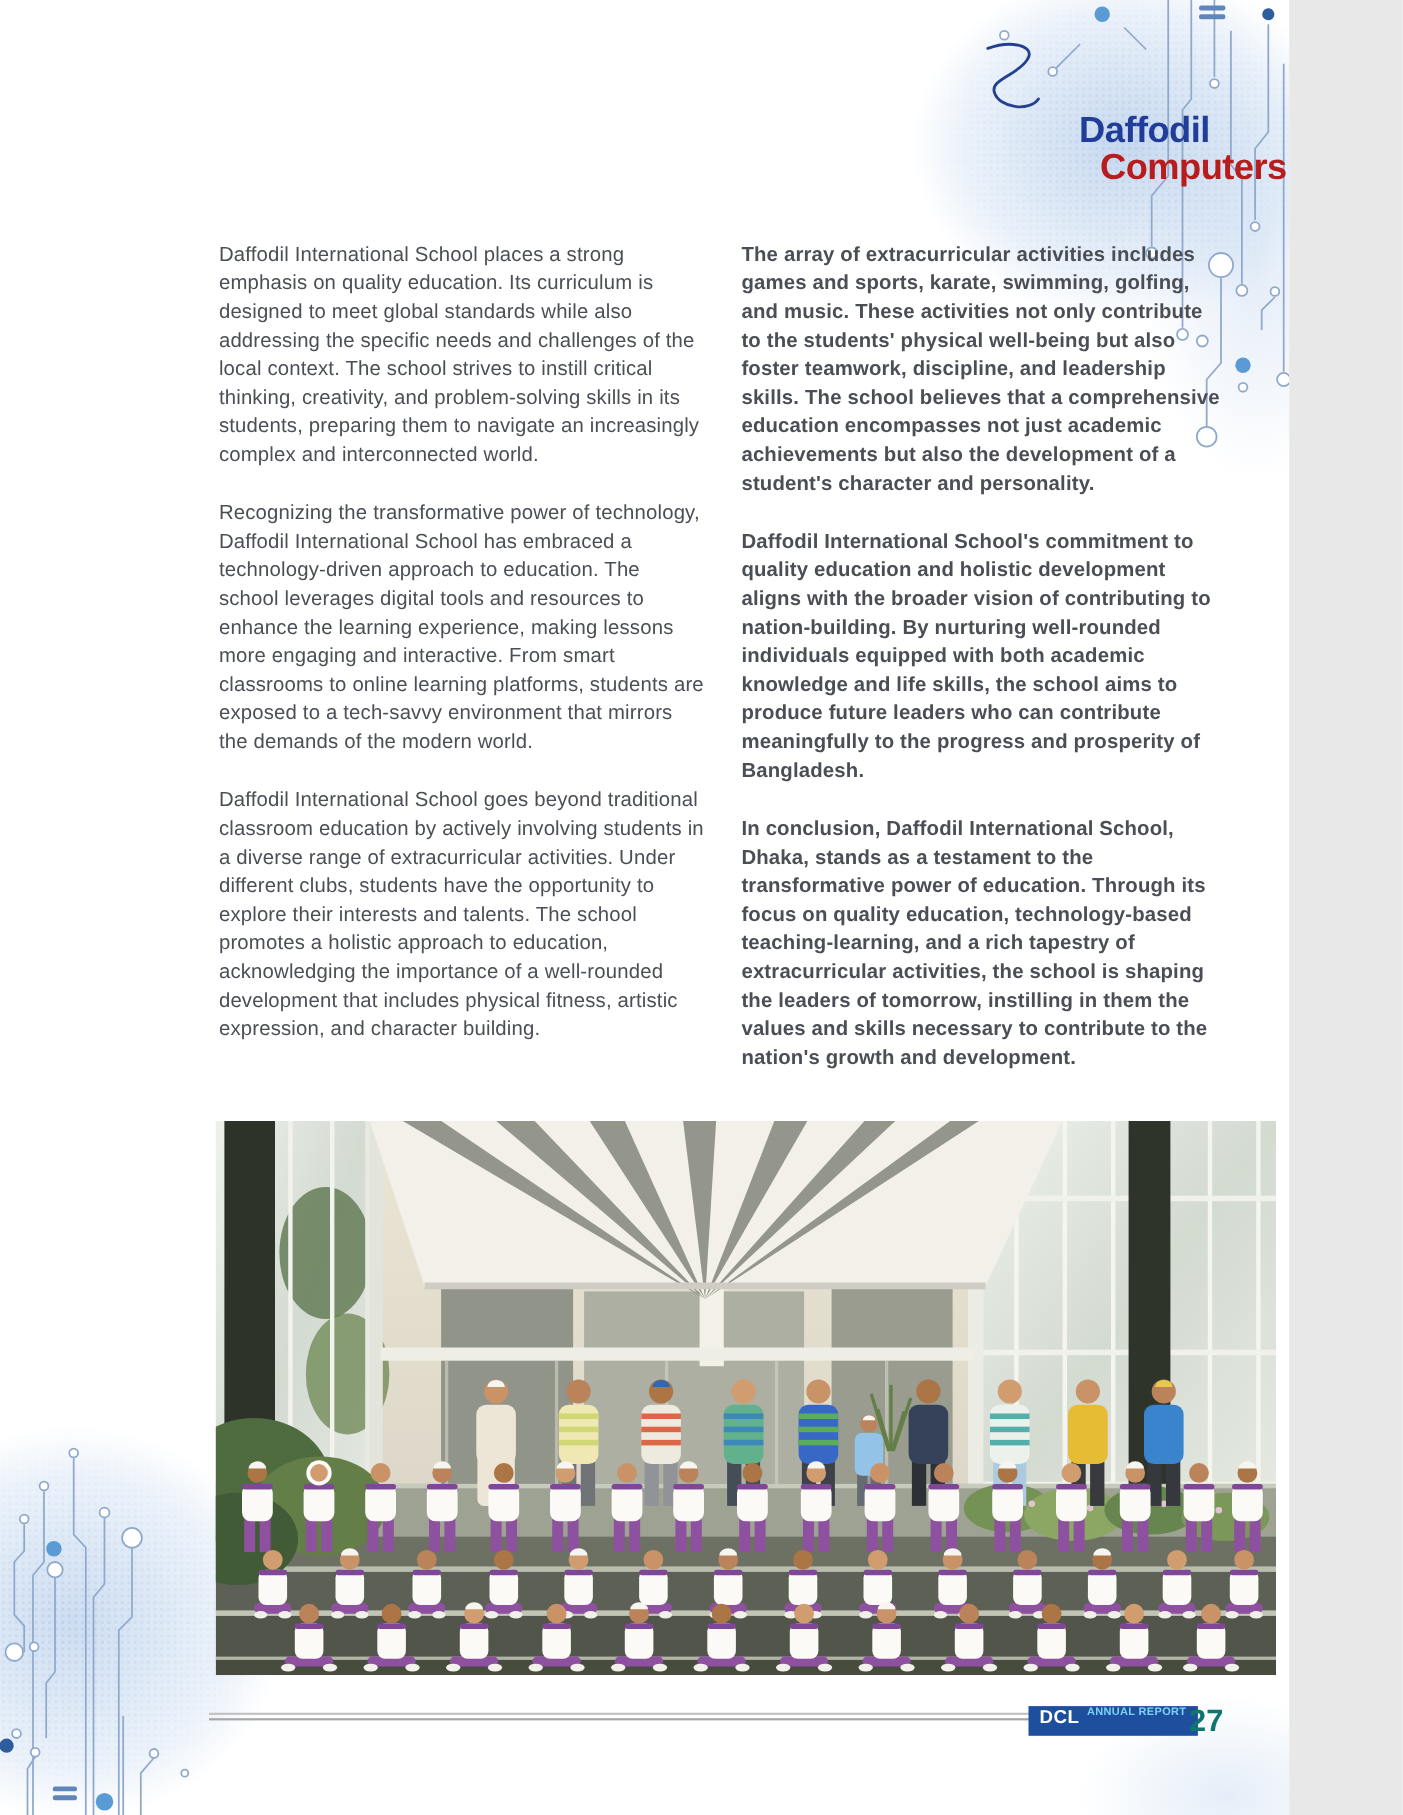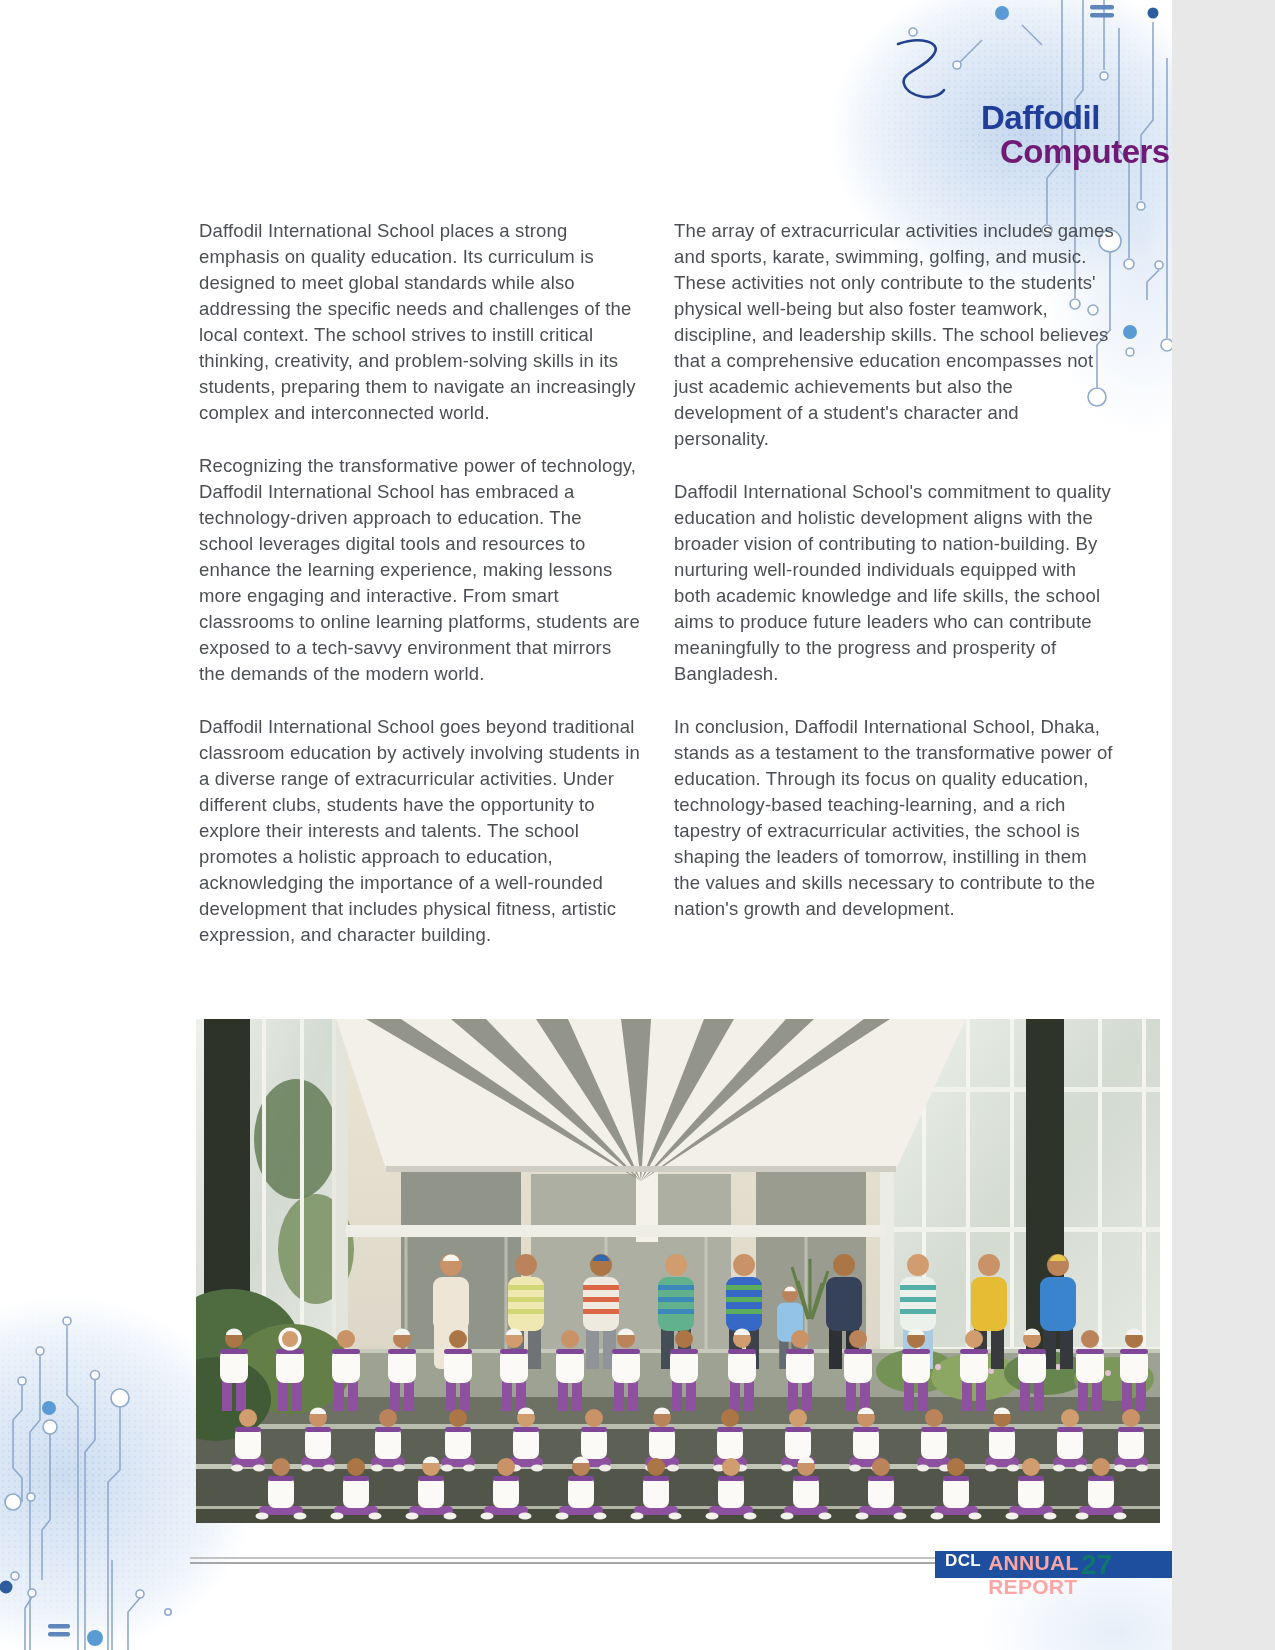--- a/index.html
+++ b/index.html
@@ -26,31 +26,31 @@
   
   .logo-line{position:absolute;font-weight:800;font-size:33px;letter-spacing:-0.5px;line-height:1;}
   #logo1{left:981px;top:101px;}
   #logo2{left:1000px;top:135px;}
   #logo-squiggle{position:absolute;left:884px;top:34px;}
   
   .col{position:absolute;top:218px;width:441px;font-size:18.5px;line-height:26px;
        color:#4b4f55;letter-spacing:0.15px;}
   .col p{margin:0 0 27px 0;}
   #col-left{left:199px;}
-  #col-right{left:674px;}
+  #col-right{left:674px;font-weight:bold;}
   
   #photo{position:absolute;left:196px;top:1019px;width:964px;height:504px;overflow:hidden;}
   #photo svg{display:block;}
   
   #footer-rule{position:absolute;left:190px;top:1557px;width:748px;height:3px;
                border-top:2px solid #c2c2c2;border-bottom:2px solid #a6a6a6;}
   #footer-badge{position:absolute;left:935px;top:1551px;height:27px;display:flex;
                 align-items:flex-start;padding:0 10px;gap:7px;}
   #footer-badge .brand{font-weight:800;font-size:17px;letter-spacing:0.4px;color:#ffffff;}
-  #footer-badge .label{font-weight:600;font-size:21px;letter-spacing:0.3px;color:#fca5a5;}
+  #footer-badge .label{font-weight:600;font-size:10px;letter-spacing:0.3px;color:#7dd3fc;}
   #page-number{position:absolute;left:1081px;top:1549px;font-size:28px;font-weight:700;color:#0f766e;text-align:right;}
 </style>
 </head>
 <body>
 
 <div class="page">
 
   <div class="blob" id="blob-tr"></div>
   <div class="blob blob-dots" id="blob-tr-dots"></div>
   <div class="blob" id="blob-bl"></div>
@@ -126,21 +126,21 @@
     <g fill="#5f86bb">
       <rect x="48" y="374" width="22" height="4.5" rx="2"></rect>
       <rect x="48" y="382" width="22" height="4.5" rx="2"></rect>
     </g>
   </svg>
 
   <svg id="logo-squiggle" width="80" height="78" viewBox="0 0 80 78">
     <path d="M14,10 C36,2 58,8 50,20 C42,34 16,38 20,50 C24,64 52,68 60,56" fill="none" stroke="#24418f" stroke-width="2.6" stroke-linecap="round"></path>
   </svg>
   <div class="logo-line" id="logo1" style="color:#1f3d99;">Daffodil</div>
-  <div class="logo-line" id="logo2" style="color:#701a75;">Computers</div>
+  <div class="logo-line" id="logo2" style="color:#b91c1c;">Computers</div>
 
   <div class="col" id="col-left">
     <p>Daffodil International School places a strong emphasis on quality education. Its curriculum is designed to meet global standards while also addressing the specific needs and challenges of the local context. The school strives to instill critical thinking, creativity, and problem-solving skills in its students, preparing them to navigate an increasingly complex and interconnected world.</p>
     <p>Recognizing the transformative power of technology, Daffodil International School has embraced a technology-driven approach to education. The school leverages digital tools and resources to enhance the learning experience, making lessons more engaging and interactive. From smart classrooms to online learning platforms, students are exposed to a tech-savvy environment that mirrors the demands of the modern world.</p>
     <p>Daffodil International School goes beyond traditional classroom education by actively involving students in a diverse range of extracurricular activities. Under different clubs, students have the opportunity to explore their interests and talents. The school promotes a holistic approach to education, acknowledging the importance of a well-rounded development that includes physical fitness, artistic expression, and character building.</p>
   </div>
   <div class="col" id="col-right">
     <p>The array of extracurricular activities includes games and sports, karate, swimming, golfing, and music. These activities not only contribute to the students' physical well-being but also foster teamwork, discipline, and leadership skills. The school believes that a comprehensive education encompasses not just academic achievements but also the development of a student's character and personality.</p>
     <p>Daffodil International School's commitment to quality education and holistic development aligns with the broader vision of contributing to nation-building. By nurturing well-rounded individuals equipped with both academic knowledge and life skills, the school aims to produce future leaders who can contribute meaningfully to the progress and prosperity of Bangladesh.</p>
     <p>In conclusion, Daffodil International School, Dhaka, stands as a testament to the transformative power of education. Through its focus on quality education, technology-based teaching-learning, and a rich tapestry of extracurricular activities, the school is shaping the leaders of tomorrow, instilling in them the values and skills necessary to contribute to the nation's growth and development.</p>

